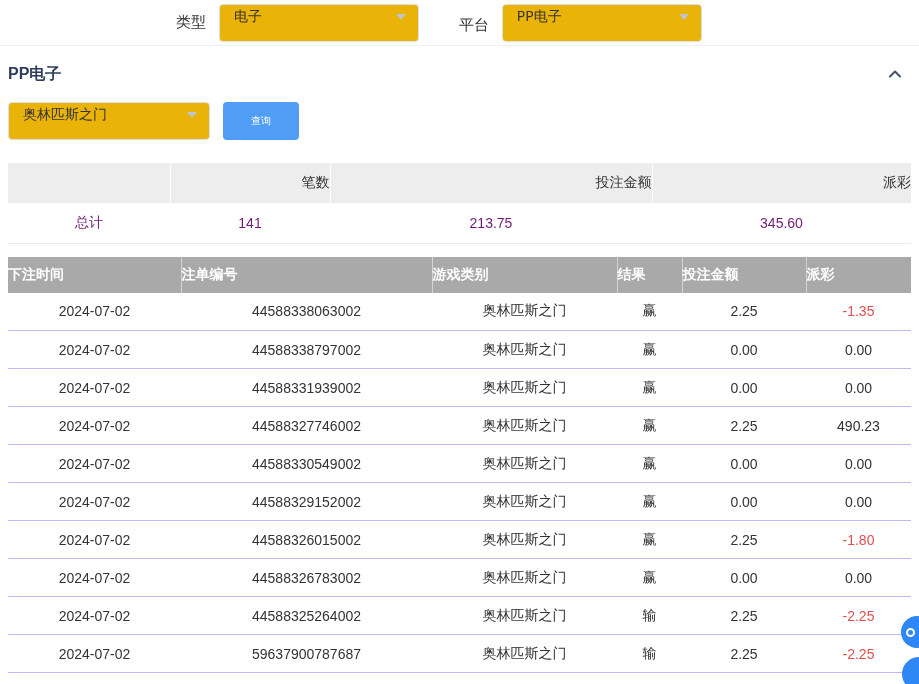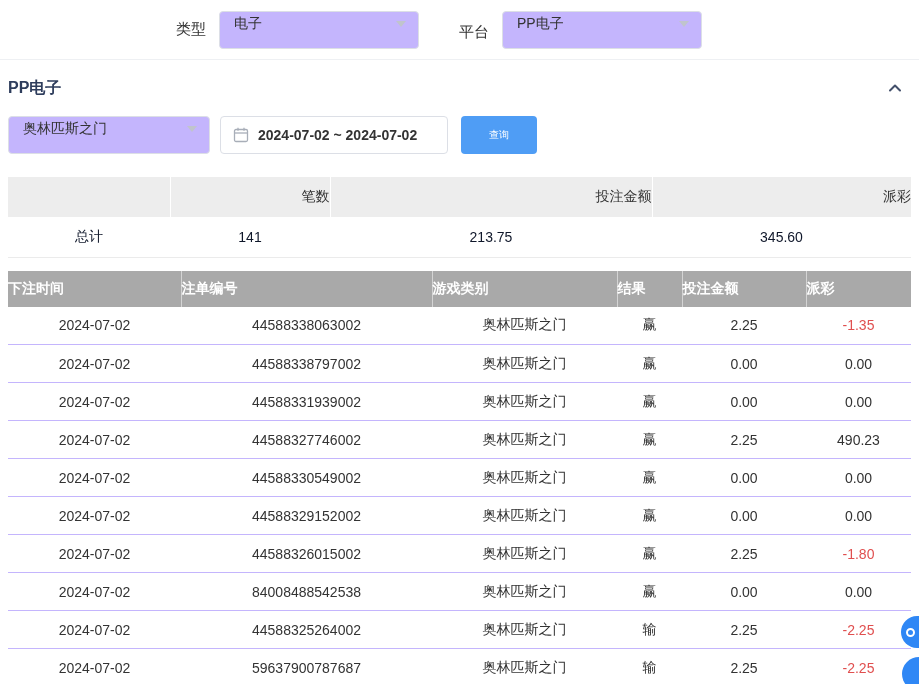--- a/index.html
+++ b/index.html
@@ -11,29 +11,30 @@
   html,body{width:919px;height:684px;}
   body{
     position:relative;
     overflow:hidden;
     background:#fff;
     font-family:"Liberation Sans", sans-serif;
     color:#333;
   }
   
   .top-bar{
-    display:flex;align-items:center;height:60px;
+    display:flex;align-items:center;height:46px;
     border-bottom:1px solid #eef0f3;
     padding-left:176px;
+    font-family:Liberation Mono, monospace;
   }
   .top-bar .bar-label{font-size:15px;color:#333;margin-right:13px;white-space:nowrap;}
   .top-bar .bar-label.platform{margin-left:40px;margin-top:6px;}
   .select{
     display:flex;align-items:center;justify-content:space-between;
-    border:1px solid #dcdfe6;border-radius:4px;background:#c4b5fd;
+    border:1px solid #dcdfe6;border-radius:4px;background:#eab308;
     padding:0 12px 12px 14px;font-size:14px;color:#333;cursor:pointer;
   }
   .select.top{width:200px;height:38px;}
   .caret{
     width:0;height:0;flex:0 0 auto;
     border-left:5px solid transparent;border-right:5px solid transparent;
     border-top:6px solid #c0c4cc;
   }
   
   .section-header{
@@ -68,21 +69,21 @@
   }
   
   table{border-collapse:collapse;table-layout:fixed;width:903px;margin:0 8px;font-size:14px;}
   .summary-table{margin-bottom:13px;}
   .summary-table th{
     background:#ededed;height:40px;font-weight:normal;color:#333;
     border-right:1px solid #fff;text-align:right;
   }
   .summary-table th:last-child{border-right:none;}
   .summary-table td{
-    height:40px;text-align:center;color:#0f172a;background:#fff;
+    height:40px;text-align:center;color:#701a75;background:#fff;
     border-bottom:1px solid #ebebeb;
   }
   .bet-table th{
     background:var(--header-gray);color:#fff;height:36px;font-weight:bold;
     border-right:1px solid rgba(255,255,255,0.5);text-align:left;
   }
   .bet-table th:last-child{border-right:none;}
   .bet-table td{
     height:38px;text-align:center;color:#333;background:#fff;
     border-bottom:1px solid #c4b5fd;
@@ -116,29 +117,20 @@
     <svg width="16" height="16" viewBox="0 0 16 16">
       <polyline points="3,10.5 8,5.5 13,10.5" fill="none" stroke="#43506b" stroke-width="2" stroke-linecap="round" stroke-linejoin="round"></polyline>
     </svg>
   </span>
 </div>
 
 <div class="query-row">
   <div class="select game-select">
     <span>奥林匹斯之门</span>
     <span class="caret"></span>
-  </div>
-  <div class="date-picker">
-    <svg width="16" height="16" viewBox="0 0 16 16">
-      <rect x="1.5" y="2.5" width="13" height="12" rx="1.5" fill="none" stroke="#a8aeb8" stroke-width="1.3"></rect>
-      <line x1="1.5" y1="6" x2="14.5" y2="6" stroke="#a8aeb8" stroke-width="1.3"></line>
-      <line x1="5" y1="0.8" x2="5" y2="3.8" stroke="#a8aeb8" stroke-width="1.3"></line>
-      <line x1="11" y1="0.8" x2="11" y2="3.8" stroke="#a8aeb8" stroke-width="1.3"></line>
-    </svg>
-    <span>2024-07-02 ~ 2024-07-02</span>
   </div>
   <button class="search-btn">查询</button>
 </div>
 
 <table class="summary-table">
   <colgroup>
       <col style="width:162px">
       <col style="width:160px">
       <col style="width:322px">
       <col style="width:259px">
@@ -239,21 +231,21 @@
     <td>2024-07-02</td>
     <td>44588326015002</td>
     <td>奥林匹斯之门</td>
     <td>赢</td>
     <td>2.25</td>
     <td class="neg">-1.80</td>
   </tr>
 
   <tr>
     <td>2024-07-02</td>
-    <td>84008488542538</td>
+    <td>44588326783002</td>
     <td>奥林匹斯之门</td>
     <td>赢</td>
     <td>0.00</td>
     <td>0.00</td>
   </tr>
 
   <tr>
     <td>2024-07-02</td>
     <td>44588325264002</td>
     <td>奥林匹斯之门</td>

